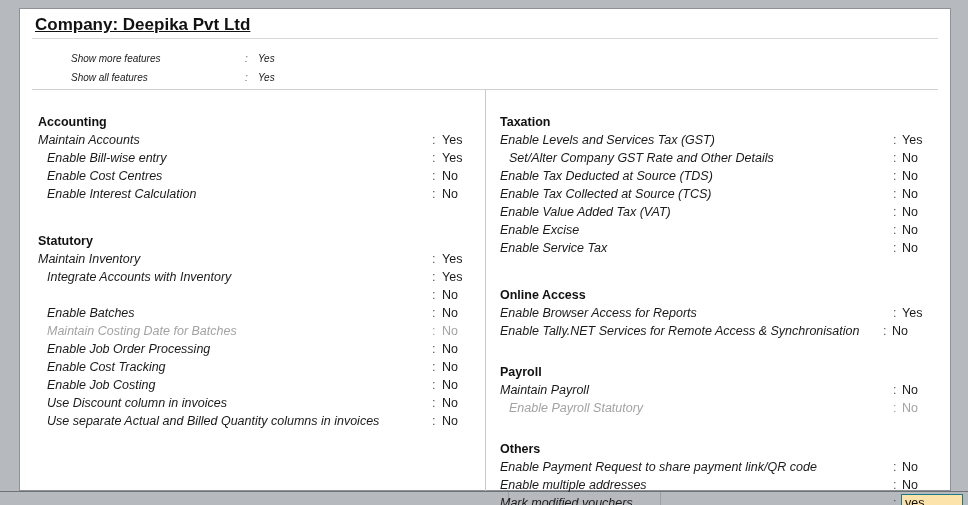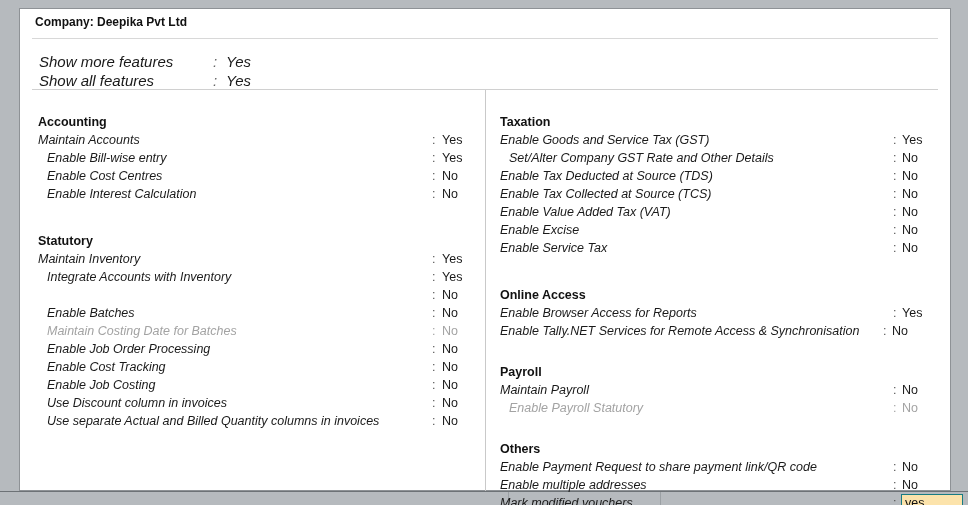--- a/index.html
+++ b/index.html
@@ -92,46 +92,48 @@
     position: absolute;
     left: 0; top: 0;
     width: 930px;
     height: 29px;
     box-sizing: border-box;
   }
   #company-title {
     position: absolute;
     left: 15px;
     top: 6px;
-    font-size: 12px;
+    font-size: 17px;
     font-weight: bold;
     color: #111111;
     white-space: nowrap;
+    text-decoration: underline;
   }
   #header-rule {
     position: absolute;
     left: 12px;
     top: 29px;
     width: 906px;
     height: 1px;
     background: #d8d8d8;
   }
 
   
   #show-features {
     position: absolute;
     left: 19px;
     top: 44px;
     width: 400px;
   }
   .sf-row {
     position: relative;
     height: 19px;
-    font-size: 15px;
+    font-size: 10px;
     color: #1a1a1a;
+    margin-left: 32px;
   }
   .sf-label {
     position: absolute;
     left: 0;
     top: 0;
     font-style: italic;
   }
   .sf-colon {
     position: absolute;
     left: 174px;
@@ -348,21 +350,21 @@
         </div>
         <div class="opt-row indent">
           <span class="opt-label">Use separate Actual and Billed Quantity columns in invoices</span>
           <span class="opt-colon">:</span>
           <span class="opt-value">No</span>
         </div>
       </div>
     <div class="column" id="col-right">
         <div class="section-title">Taxation</div>
         <div class="opt-row">
-          <span class="opt-label">Enable Goods and Service Tax (GST)</span>
+          <span class="opt-label">Enable Levels and Services Tax (GST)</span>
           <span class="opt-colon">:</span>
           <span class="opt-value">Yes</span>
         </div>
         <div class="opt-row indent">
           <span class="opt-label">Set/Alter Company GST Rate and Other Details</span>
           <span class="opt-colon">:</span>
           <span class="opt-value">No</span>
         </div>
         <div class="opt-row">
           <span class="opt-label">Enable Tax Deducted at Source (TDS)</span>

